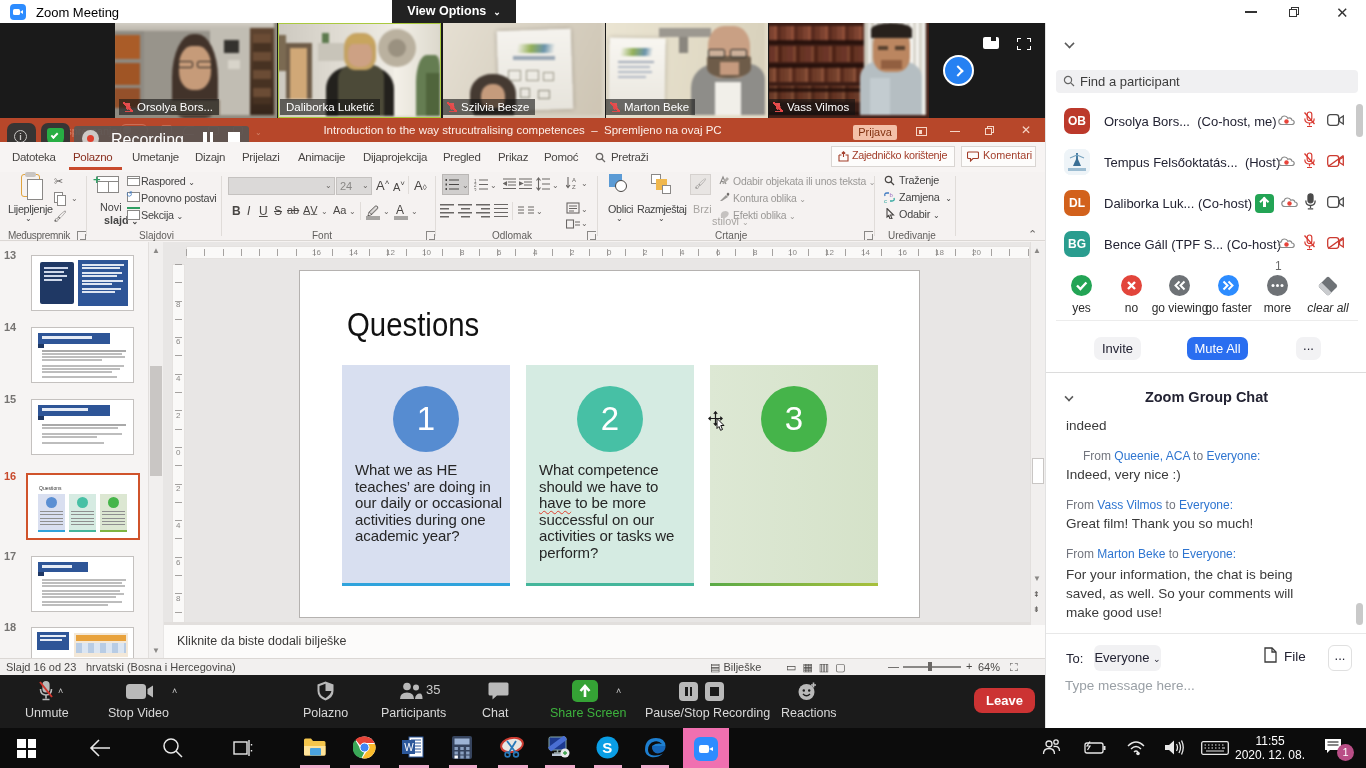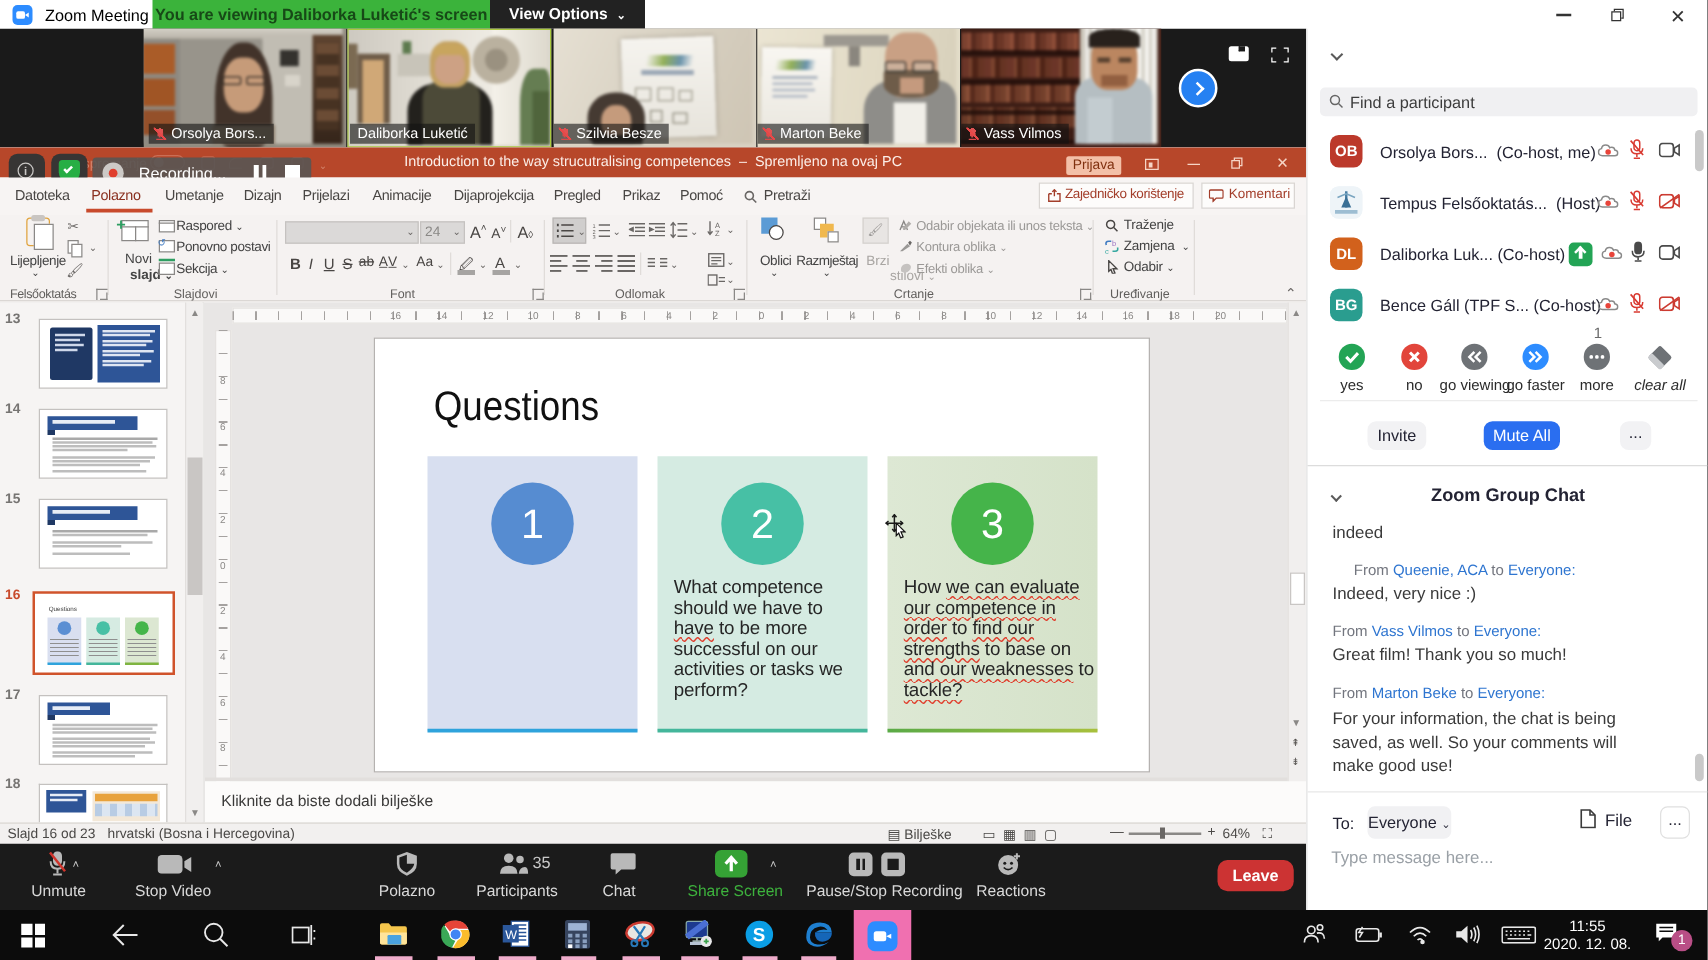--- a/index.html
+++ b/index.html
@@ -48,21 +48,20 @@
 </style>
 </head>
 <body>
 <div id="stage" class="f">
 
   <div class="abs" style="left:0;top:0;width:1366px;height:23px;background:#fff;"></div>
   <div class="abs" style="left:10px;top:4px;width:16px;height:16px;border-radius:4px;background:#2d8cff;"></div>
   <div class="abs" style="left:13px;top:9px;width:7px;height:6px;border-radius:1.5px;background:#fff;"></div>
   <div class="abs" style="left:20px;top:10px;width:0;height:0;border-top:2.5px solid transparent;border-bottom:2.5px solid transparent;border-right:3.5px solid #fff;"></div>
   <div class="abs" style="left:36px;top:5px;font-size:13px;color:#000;">Zoom Meeting</div>
-  <div class="abs" style="left:122px;top:0;width:270px;height:23px;background:#3bb33b;color:#174917;font-size:13px;font-weight:bold;text-align:center;line-height:23px;">You are viewing Daliborka Luketić's screen</div>
   <div class="abs" style="left:392px;top:0;width:124px;height:23px;background:#222222;color:#fff;font-size:12.5px;font-weight:bold;text-align:center;line-height:23px;">View Options &nbsp;<span style="font-size:9px;">⌄</span></div>
 
   <div class="abs" style="left:1245px;top:11px;width:12px;height:1.5px;background:#333;"></div>
   <div class="abs" style="left:1291px;top:7px;width:8px;height:8px;border:1.2px solid #333;background:#fff;"></div>
   <div class="abs" style="left:1289px;top:9px;width:8px;height:8px;border:1.2px solid #333;background:#fff;"></div>
   <div class="abs" style="left:1336px;top:4px;font-size:15px;color:#333;">✕</div>
 
   <div id="videostrip" class="abs" style="left:0;top:23px;width:1045px;height:95px;background:#1a1a1a;">
 
     <div class="abs vid" style="left:115px;top:0;width:162px;height:95px;background:#928c80;">
@@ -206,21 +205,21 @@
 
     <div class="abs" style="left:7px;top:5px;width:29px;height:29px;background:#373534;border-radius:7px;"></div>
     <div class="abs" style="left:14px;top:12px;width:13px;height:13px;border:1.5px solid #c9c7c5;border-radius:50%;color:#c9c7c5;font-size:9px;text-align:center;line-height:13px;font-weight:bold;">i</div>
     <div class="abs" style="left:41px;top:5px;width:29px;height:29px;background:#373534;border-radius:7px;"></div>
     <div class="abs" style="left:47px;top:10px;width:17px;height:18px;background:#27ae44;border-radius:3px 3px 8px 8px;"></div>
     <div class="abs" style="left:51px;top:15px;width:7px;height:4px;border-left:2px solid #fff;border-bottom:2px solid #fff;transform:rotate(-45deg);"></div>
     <div class="abs" style="left:74px;top:8px;width:175px;height:25px;background:rgba(88,85,83,.9);border-radius:3px;"></div>
     <div class="abs" style="left:74px;top:28px;width:175px;height:5px;background:rgba(160,158,156,.55);border-radius:0 0 3px 3px;"></div>
     <div class="abs" style="left:82px;top:12px;width:17px;height:17px;border-radius:50%;background:#cdc9c6;"></div>
     <div class="abs" style="left:87px;top:17px;width:7px;height:7px;border-radius:50%;background:#e03e2d;"></div>
-    <div class="abs" style="left:111px;top:13px;font-size:13px;color:#fff;">Recording...</div>
+    <div class="abs" style="left:111px;top:13px;font-size:16px;color:#fff;">Recording...</div>
     <div class="abs" style="left:203px;top:14px;width:3.5px;height:12px;background:#fff;"></div>
     <div class="abs" style="left:209.5px;top:14px;width:3.5px;height:12px;background:#fff;"></div>
     <div class="abs" style="left:228px;top:14px;width:12px;height:12px;background:#fff;"></div>
 
     <div class="abs" style="left:0;top:24px;width:1045px;height:30px;background:#f7f4f3;"></div>
     <div class="abs tabs" style="left:12px;top:33px;">Datoteka</div>
     <div class="abs tabs" style="left:73px;top:33px;color:#8a3020 !important;">Polazno</div>
     <div class="abs" style="left:69px;top:49px;width:53px;height:3px;background:#c84a2c;"></div>
     <div class="abs tabs" style="left:132px;top:33px;">Umetanje</div>
     <div class="abs tabs" style="left:195px;top:33px;">Dizajn</div>
@@ -266,21 +265,21 @@
     <div class="abs" style="left:21px;top:56px;width:19px;height:23px;border:1.5px solid #e0a33e;border-radius:3px;background:#f5f2f1;"></div>
     <div class="abs" style="left:25px;top:54px;width:11px;height:5px;background:#c9c5c2;border-radius:2px;"></div>
     <div class="abs" style="left:27px;top:61px;width:16px;height:21px;background:#fff;border:1px solid #8a8886;"></div>
     <div class="abs" style="left:8px;top:85px;font-size:10.8px;letter-spacing:-0.3px;color:#444;">Lijepljenje</div>
     <div class="abs" style="left:25px;top:96px;font-size:8px;color:#444;">⌄</div>
     <div class="abs" style="left:54px;top:57px;font-size:11px;color:#6a6765;">✂</div>
     <div class="abs" style="left:54px;top:74px;width:9px;height:11px;border:1px solid #8a8886;background:#fff;"></div>
     <div class="abs" style="left:57px;top:77px;width:9px;height:11px;border:1px solid #8a8886;background:#fff;"></div>
     <div class="abs" style="left:53px;top:92px;font-size:11px;color:#6a6765;">🖌</div>
     <div class="abs" style="left:71px;top:76px;font-size:8px;color:#6a6765;">⌄</div>
-    <div class="abs" style="left:8px;top:112px;font-size:10px;letter-spacing:-0.3px;color:#605e5c;">Felsőoktatás</div>
+    <div class="abs" style="left:8px;top:112px;font-size:10px;letter-spacing:-0.3px;color:#605e5c;">Međuspremnik</div>
     <div class="abs lnch" style="left:77px;top:113px;"></div>
 
     <div class="abs" style="left:97px;top:58px;width:22px;height:17px;border:1px solid #8a8886;background:#fff;"></div>
     <div class="abs" style="left:97px;top:63px;width:22px;height:1px;background:#8a8886;"></div>
     <div class="abs" style="left:108px;top:63px;width:1px;height:12px;background:#8a8886;"></div>
     <div class="abs" style="left:93px;top:54px;font-size:13px;color:#2e9e62;font-weight:bold;">+</div>
     <div class="abs" style="left:100px;top:83px;font-size:10.8px;color:#444;">Novi</div>
     <div class="abs" style="left:104px;top:96px;font-size:10.8px;color:#444;font-weight:bold;">slajd <span style="font-size:8px;">⌄</span></div>
     <div class="abs" style="left:127px;top:58px;width:13px;height:10px;border:1px solid #8a8886;background:#fff;"></div>
     <div class="abs" style="left:127px;top:60px;width:13px;height:1px;background:#8a8886;"></div>
@@ -595,30 +594,30 @@
         <span style="top:257px;">4</span>
         <span style="top:294px;">6</span>
         <span style="top:330px;">8</span>
     </div>
 
     <div class="abs" style="left:299px;top:152px;width:621px;height:348px;background:#fff;border:1px solid #b5b2b0;"></div>
     <div class="abs" style="left:347px;top:188px;font-size:33px;color:#111;transform:scaleX(.89);transform-origin:0 0;">Questions</div>
 
     <div class="abs" style="left:342px;top:247px;width:168px;height:220px;background:#d8dff0;"></div>
     <div class="abs" style="left:393px;top:268px;width:66px;height:66px;border-radius:50%;background:#568cd1;color:#fff;font-size:33px;text-align:center;line-height:66px;">1</div>
+    <div class="abs cardtx" style="left:355px;top:344px;">What we as HE<br>teaches’ are doing in<br>our daily or occasional<br>activities during one<br>academic year?</div>
     <div class="abs" style="left:342px;top:465px;width:168px;height:2.5px;background:#2fa3dc;"></div>
 
     <div class="abs" style="left:526px;top:247px;width:168px;height:220px;background:#d5ebe2;"></div>
     <div class="abs" style="left:577px;top:268px;width:66px;height:66px;border-radius:50%;background:#47c0a5;color:#fff;font-size:33px;text-align:center;line-height:66px;">2</div>
     <div class="abs cardtx" style="left:539px;top:344px;">What competence<br>should we have to<br><span class="sq">have</span> to be more<br>successful on our<br>activities or tasks we<br>perform?</div>
     <div class="abs" style="left:526px;top:465px;width:168px;height:2.5px;background:#44b69b;"></div>
 
     <div class="abs" style="left:710px;top:247px;width:168px;height:220px;background:linear-gradient(90deg,#dde8d4,#d5e2c9);"></div>
     <div class="abs" style="left:761px;top:268px;width:66px;height:66px;border-radius:50%;background:#45b44a;color:#fff;font-size:33px;text-align:center;line-height:66px;">3</div>
-    <div class="abs cardtx" style="left:723px;top:344px;">How <span class="sq">we can evaluate</span><br><span class="sq">our competence in</span><br><span class="sq">order</span> to <span class="sq">find our</span><br><span class="sq">strengths</span> to base on<br><span class="sq">and our weaknesses</span> to<br><span class="sq">tackle?</span></div>
     <div class="abs" style="left:710px;top:465px;width:168px;height:2.5px;background:linear-gradient(90deg,#5aaa47,#a8c03c);"></div>
 
     <div class="abs" style="left:708px;top:293px;width:15px;height:15px;">
         <svg width="15" height="15" viewBox="0 0 15 15">
           <g stroke="#1a1a1a" stroke-width="1.2" fill="none">
             <path d="M7.5 1 V14 M1 7.5 H14"></path>
             <path d="M5.8 2.8 L7.5 0.8 L9.2 2.8 M5.8 12.2 L7.5 14.2 L9.2 12.2 M2.8 5.8 L0.8 7.5 L2.8 9.2 M12.2 5.8 L14.2 7.5 L12.2 9.2"></path>
           </g>
         </svg>
       </div>

